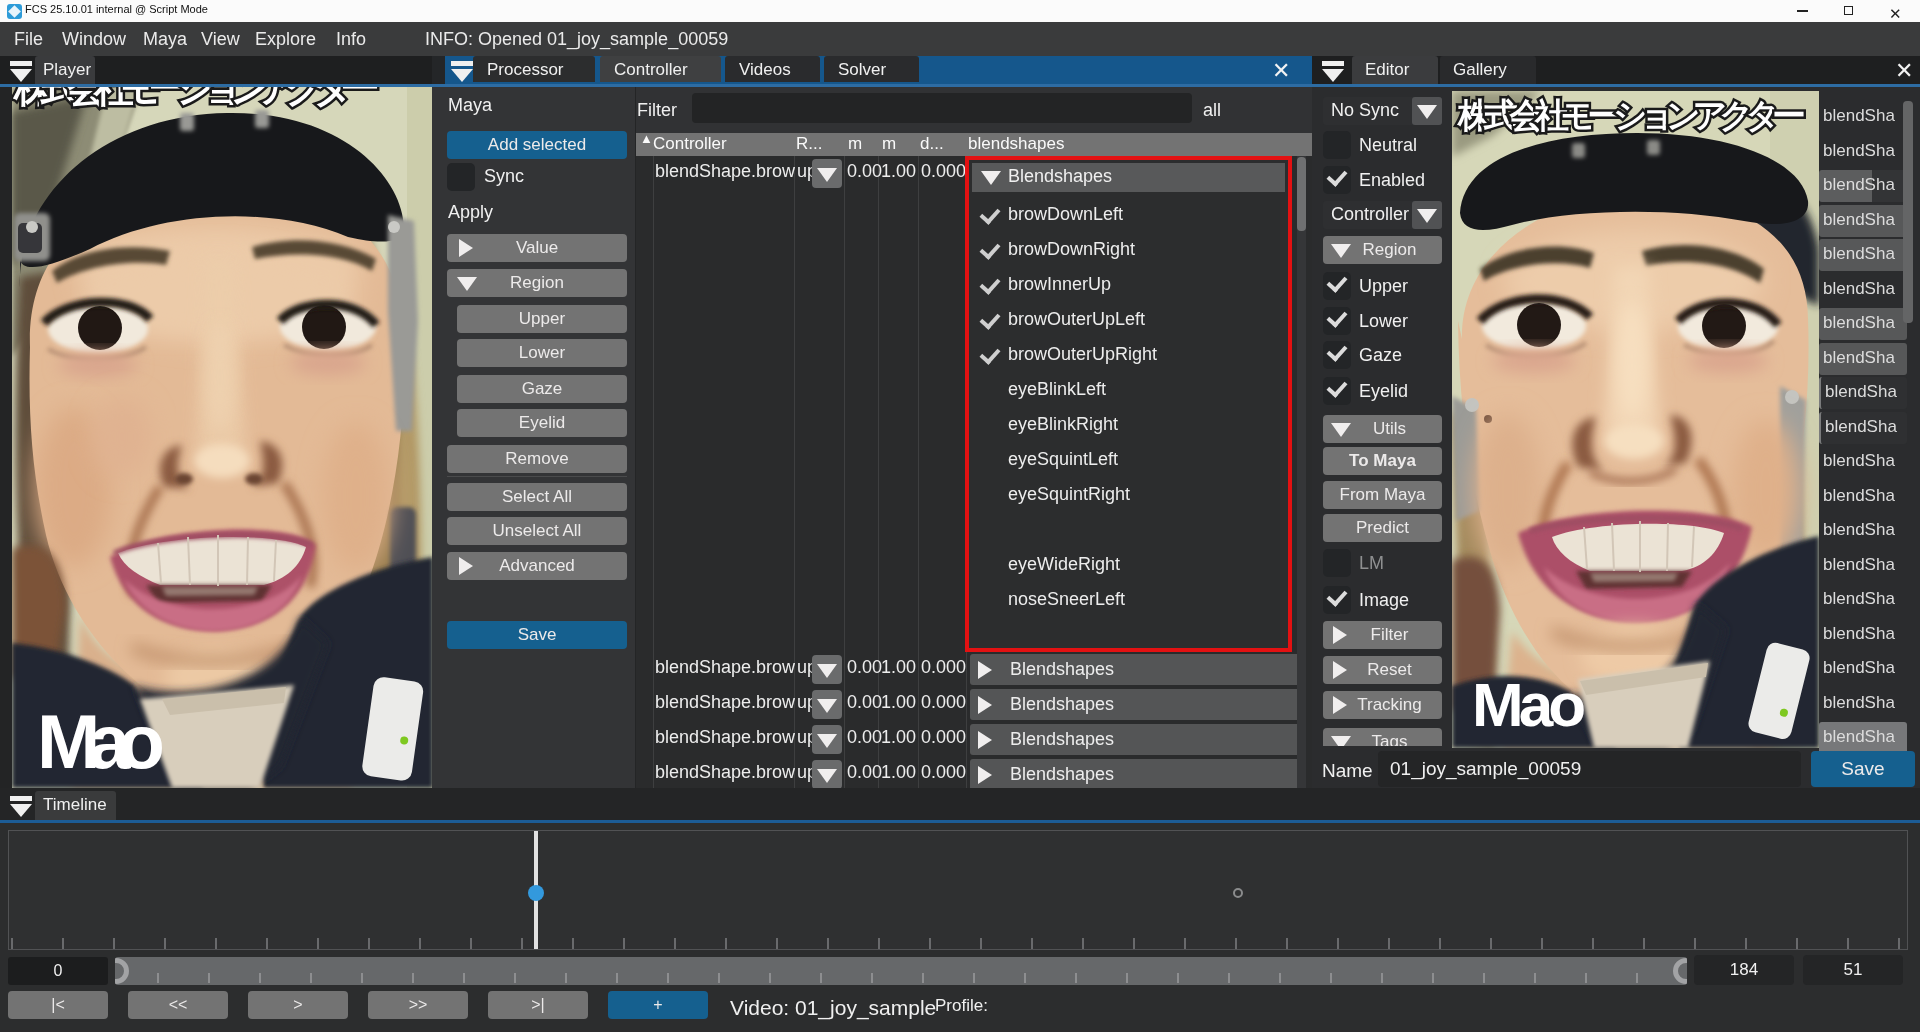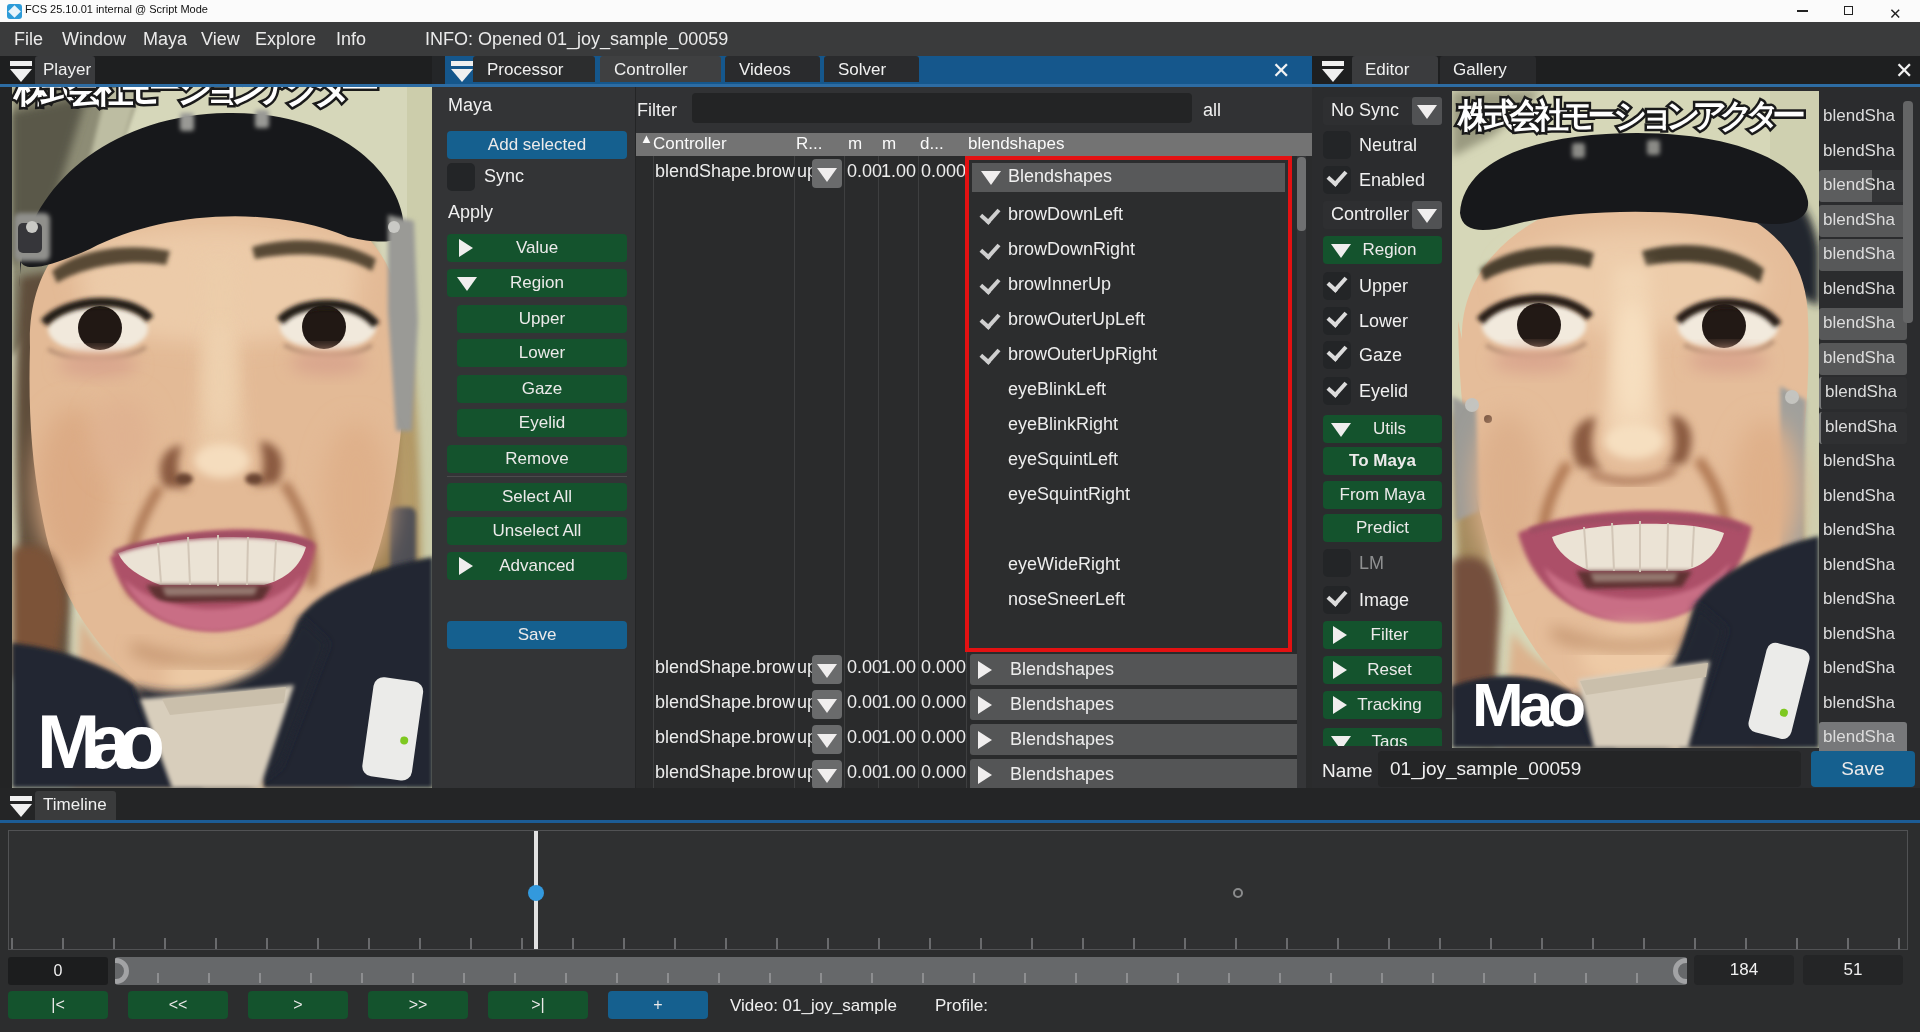--- a/index.html
+++ b/index.html
@@ -1,20 +1,20 @@
 <!DOCTYPE html>
 <html><head>
 <meta charset="utf-8">
 <style>
   * { margin:0; padding:0; box-sizing:border-box; }
   html,body { width:1920px; height:1032px; overflow:hidden; background:#262728; }
   body { font-family:"Liberation Sans", sans-serif; color:#f0f0f0; }
   #root { position:absolute; top:0; left:0; width:1920px; height:1032px; }
   .abs { position:absolute; }
-  .btn { position:absolute; background:#14532d; border-radius:4px; color:#eceaea;
+  .btn { position:absolute; background:#737373; border-radius:4px; color:#eceaea;
          display:flex; align-items:center; justify-content:center; font-size:17px; }
   .btnblue { background:#15608f; }
   .tri-r { width:0; height:0; border-top:9px solid transparent; border-bottom:9px solid transparent; border-left:14px solid #f0eeee; }
   .tri-d { width:0; height:0; border-left:10px solid transparent; border-right:10px solid transparent; border-top:14px solid #f0eeee; }
   .chk { position:absolute; width:28px; height:28px; background:#232527; border-radius:5px; }
   .chk.on::after { content:""; position:absolute; left:5px; top:4px; width:14px; height:8px;
       border-left:4px solid #dcdcdc; border-bottom:4px solid #dcdcdc; transform:rotate(-48deg); }
   .tabtri { position:absolute; width:22px; }
   .tabtri .bar { width:22px; height:5px; background:#f0f0f0; margin-bottom:3px; }
   .tabtri .t { width:0; height:0; border-left:11px solid transparent; border-right:11px solid transparent; border-top:13px solid #f0f0f0; }
@@ -567,17 +567,17 @@
     </div>
     <div class="abs" style="left:1694px;top:167px;width:100px;height:30px;background:#242526;border-radius:4px;text-align:center;font-size:17px;line-height:30px;">184</div>
     <div class="abs" style="left:1803px;top:167px;width:100px;height:30px;background:#242526;border-radius:4px;text-align:center;font-size:17px;line-height:30px;">51</div>
 
     <div class="btn" style="left:8px;top:203px;width:100px;height:28px;font-size:16px;">|&lt;</div>
     <div class="btn" style="left:128px;top:203px;width:100px;height:28px;font-size:16px;">&lt;&lt;</div>
     <div class="btn" style="left:248px;top:203px;width:100px;height:28px;font-size:16px;">&gt;</div>
     <div class="btn" style="left:368px;top:203px;width:100px;height:28px;font-size:16px;">&gt;&gt;</div>
     <div class="btn" style="left:488px;top:203px;width:100px;height:28px;font-size:16px;">&gt;|</div>
     <div class="btn btnblue" style="left:608px;top:203px;width:100px;height:28px;font-size:16px;">+</div>
-    <span class="abs" style="left:730px;top:208px;font-size:17px;">Video: 01_joy_sample</span>
+    <span class="abs" style="left:730px;top:208px;font-size:21px;">Video: 01_joy_sample</span>
     <span class="abs" style="left:935px;top:208px;font-size:17px;">Profile:</span>
   </div>
 
 </div>
 
 </body></html>

